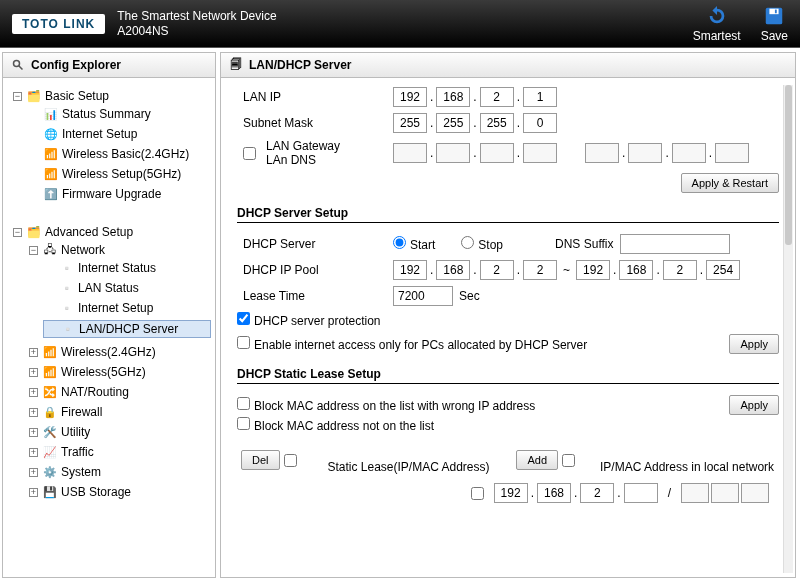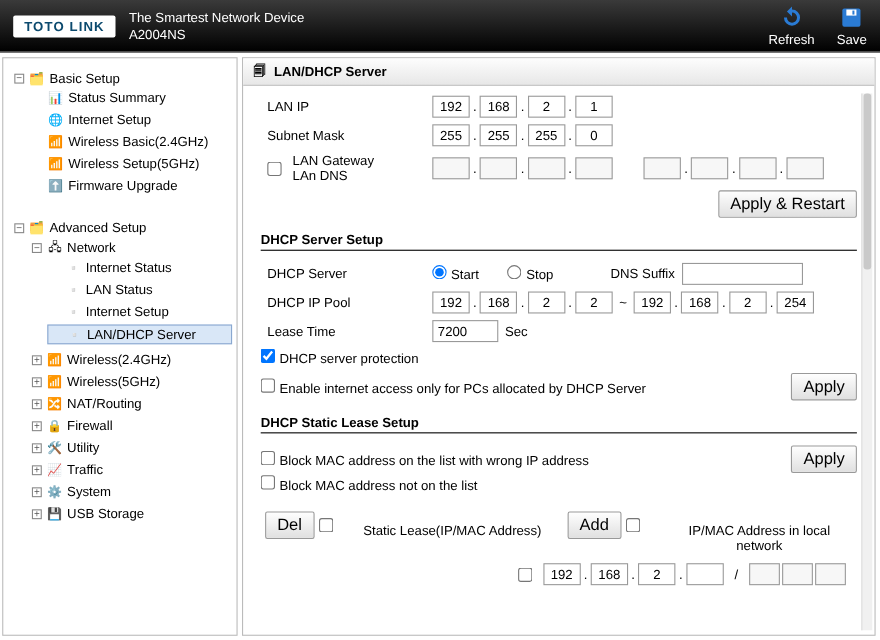--- a/index.html
+++ b/index.html
@@ -23,21 +23,21 @@
 .tree .sp{width:11px;display:inline-block}
 .ic{width:14px;height:14px;display:inline-flex;align-items:center;justify-content:center;font-size:11px}
 .content{flex:1;border:1px solid #bbb;margin:4px 4px 4px 2px;background:#fff;overflow:auto;position:relative}
 .content-body{padding:6px 16px 16px}
 .section-title{font-weight:bold;border-bottom:1px solid #000;padding-bottom:2px;margin:10px 0 8px}
 .frow{display:flex;align-items:center;padding:3px 0;gap:6px}
 .lbl{width:150px;padding-left:6px}
 .ip-grp{display:flex;gap:2px;align-items:center}
 .ip-grp input{width:34px;height:20px;text-align:center;border:1px solid #999}
 .ip-grp .dot{padding:0 1px}
-.btn{background:linear-gradient(#fefefe,#e0e0e0);border:1px solid #999;padding:3px 10px;cursor:pointer;border-radius:2px;font-size:15px}
+.btn{background:linear-gradient(#fefefe,#e0e0e0);border:1px solid #999;padding:3px 10px;cursor:pointer;border-radius:2px;font-size:11px}
 .right{margin-left:auto}
 input[type=text]{border:1px solid #999;height:20px;padding:0 4px}
 input[type=checkbox],input[type=radio]{margin:0 4px 0 0}
 .tbl-hdr{display:flex;gap:20px;padding:6px 4px;align-items:flex-start}
 .tbl-col{display:flex;flex-direction:row;align-items:center;gap:4px}
 .ghost{border:1px solid #ccc;background:#f7f7f7}
 .scroll-hint{position:absolute;right:2px;top:32px;bottom:4px;width:10px;background:#f0f0f0;border-left:1px solid #ddd}
 .scroll-thumb{position:absolute;left:1px;right:1px;top:0;height:160px;background:#c9c9c9;border-radius:3px}
 </style>
 </head>
@@ -47,35 +47,44 @@
   <div class="logo">TOTO LINK</div>
   <div class="tagline">
     <div>The Smartest Network Device</div>
     <div>A2004NS</div>
   </div>
   <div class="hdr-actions">
     <div class="hdr-btn">
       <svg viewBox="0 0 24 24">
           <path fill="#2a7bd4" d="M12 4V1L7 6l5 5V7a5 5 0 1 1-5 5H4a8 8 0 1 0 8-8z"></path>
         </svg>
-      <span>Refresh</span>
+      <span>Smartest</span>
     </div>
     <div class="hdr-btn">
       <svg viewBox="0 0 24 24">
           <rect x="3" y="3" width="18" height="18" rx="2" fill="#2a7bd4"></rect>
           <rect x="7" y="4" width="10" height="6" fill="#fff"></rect>
           <rect x="13" y="5" width="2" height="4" fill="#2a7bd4"></rect>
         </svg>
       <span>Save</span>
     </div>
   </div>
 </div>
 
 <div class="main">
   <div class="sidebar">
+    <div class="panel-hdr">
+      <span class="ic">
+        <svg width="12" height="12" viewBox="0 0 16 16">
+            <circle cx="6" cy="6" r="4" fill="none" stroke="#555" stroke-width="2"></circle>
+            <line x1="9" y1="9" x2="14" y2="14" stroke="#555" stroke-width="2"></line>
+          </svg>
+      </span>
+      <span>Config Explorer</span>
+    </div>
     <div class="tree">
       <ul>
         <li>
           <div class="row">
               <span class="exp">−</span>
               <span class="ic">🗂️</span>
               <span>Basic Setup</span>
             </div>
           <ul id="basic-items">
               <li>

